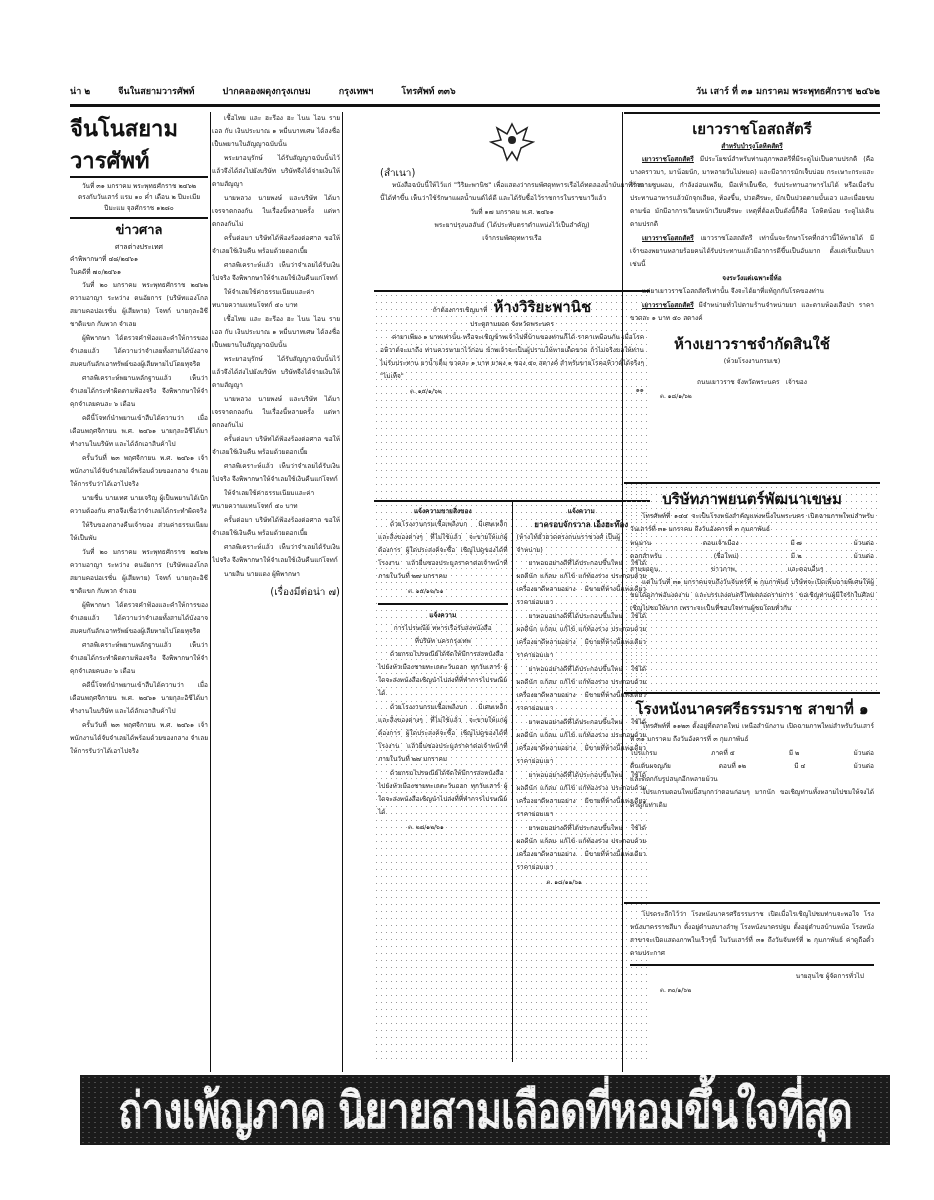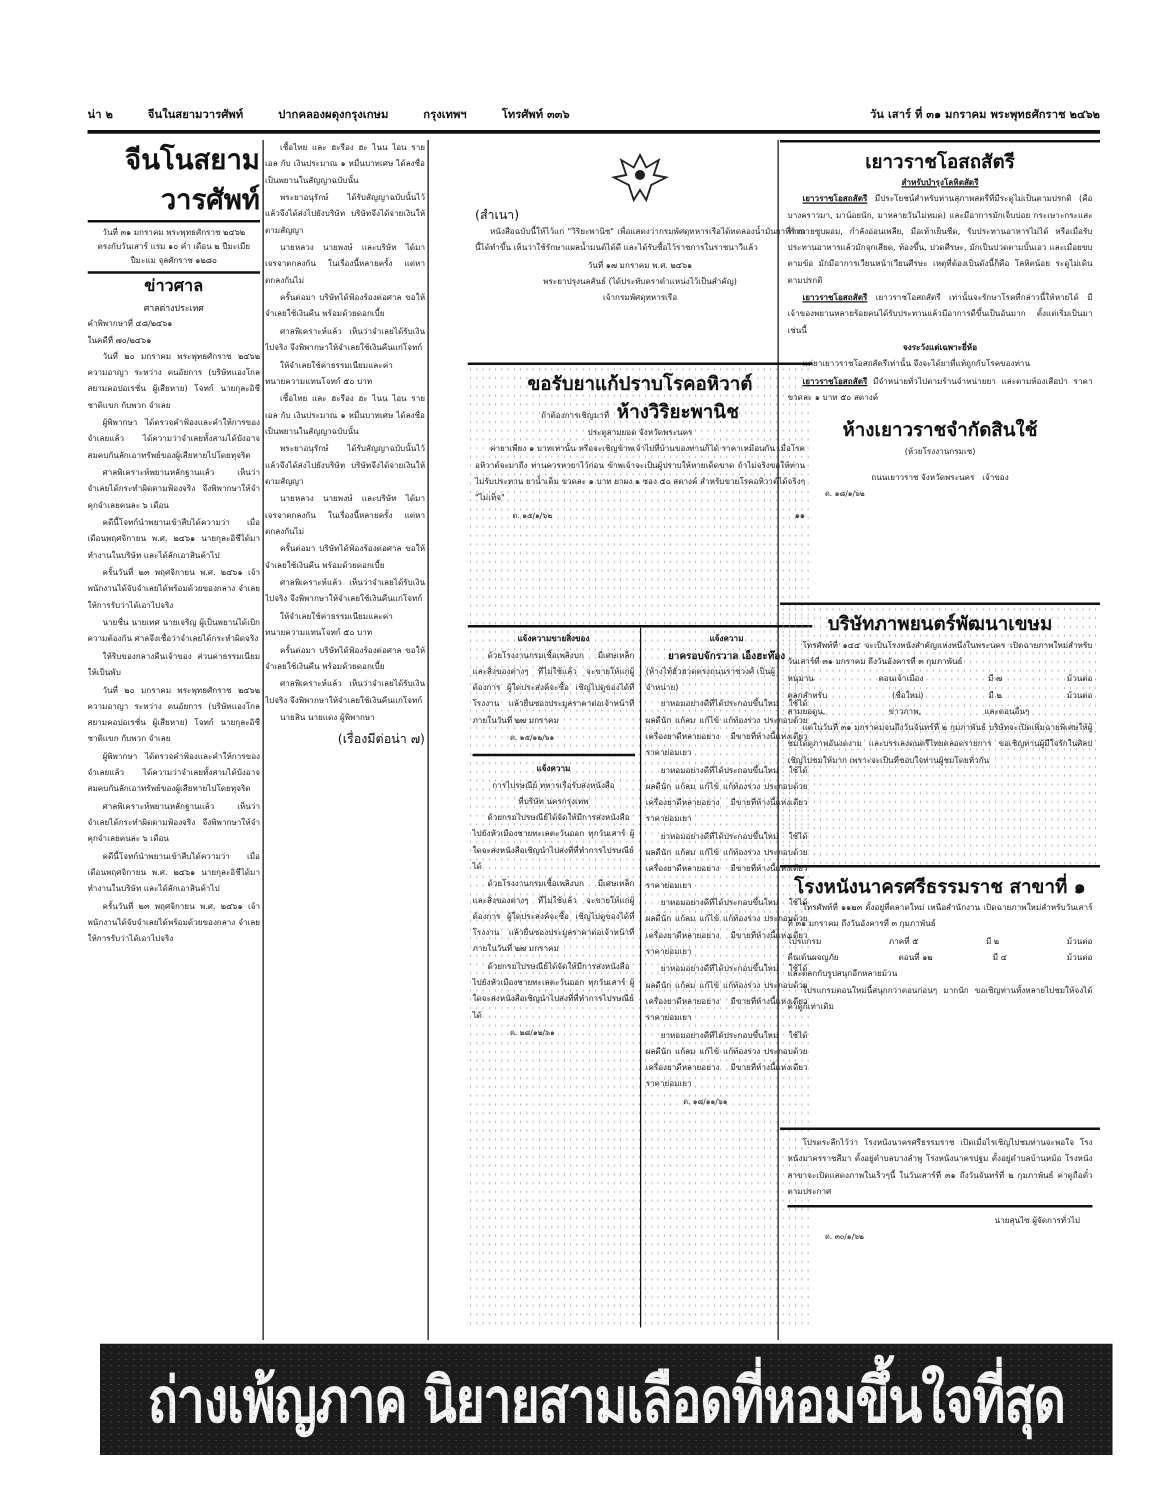--- a/index.html
+++ b/index.html
@@ -9,38 +9,38 @@
   .header span{margin-right:28px;white-space:nowrap;}
   .header .right{margin-left:auto;margin-right:0;}
   .hrule{position:absolute;left:0;top:24px;width:810px;height:3px;background:#111;}
   .col{position:absolute;top:32px;font-size:6.5px;line-height:13px;overflow:hidden;}
   .col p{margin:0 0 1px 0;text-indent:12px;text-align:justify;}
   .vline{position:absolute;top:32px;width:1px;background:#111;}
   .c1{left:0;width:138px;height:960px;}
   .c2{left:142px;width:128px;height:960px;}
   .c3{left:274px;width:276px;height:960px;margin-left:30px;}
   .c4{left:554px;width:256px;height:960px;}
-  .masthead{font-family:"DejaVu Serif",serif;font-size:22px;font-weight:bold;text-align:right;line-height:32px;border-bottom:2px solid #111;}
+  .masthead{font-family:"DejaVu Serif",serif;font-size:22px;font-weight:bold;text-align:left;line-height:32px;border-bottom:2px solid #111;}
   .dateline{text-align:center;font-size:6.5px;line-height:11px;border-bottom:2px solid #111;padding:3px 0;}
   .section-title{font-family:"DejaVu Serif",serif;font-size:13px;font-weight:bold;text-align:center;line-height:22px;}
   .section-sub{text-align:center;font-size:7px;line-height:12px;}
   .box{border-bottom:2px solid #111;padding:4px 6px;position:relative;}
   .emblem{width:50px;height:42px;margin:4px auto 4px;position:relative;}
   .emblem svg{width:100%;height:100%;}
   .ad-title{font-family:"DejaVu Serif",serif;font-weight:bold;text-align:center;font-size:15px;line-height:22px;}
   .center{text-align:center;}
   .under{text-decoration:underline;font-weight:bold;}
   .sig{text-align:right;padding-right:10px;}
   .ref{font-size:6px;padding-left:30px;}
   .subcols{display:flex;}
   .subcol{flex:1;padding:3px 4px;border-right:1px solid #111;}
   .subcol:last-child{border-right:none;}
   .row3{display:flex;justify-content:space-between;font-size:6.5px;}
   .speckle{background-image:radial-gradient(#999 0.5px,transparent 0.6px);background-size:5px 7px;}
-  .banner{position:absolute;left:80px;top:1075px;width:810px;height:89px;background:#1b1b1b;display:flex;align-items:center;justify-content:center;overflow:hidden;}
+  .banner{position:absolute;left:80px;top:1075px;width:810px;height:70px;background:#1b1b1b;display:flex;align-items:center;justify-content:center;overflow:hidden;}
   .banner span{color:#f4f4f4;font-family:"DejaVu Serif",serif;font-weight:bold;font-size:40px;letter-spacing:-1px;white-space:nowrap;transform:scaleY(1.25);}
   .banner::after{content:"";position:absolute;inset:0;background-image:radial-gradient(#777 0.6px,transparent 0.8px);background-size:6px 5px;opacity:.5;}
 </style>
 </head>
 <body>
 
 <div class="page">
 
   <div class="header">
     <span>น่า ๒</span>
@@ -106,21 +106,20 @@
             <circle cx="25" cy="20" r="4" fill="#222"></circle>
           </svg>
       </div>
       <div style="font-size:10px;">(สำเนา)</div>
       <p>หนังสือฉบับนี้ให้ไว้แก่ "วิริยะพานิช" เพื่อแสดงว่ากรมพัศดุทหารเรือได้ทดลองน้ำมันยาที่ร้านนี้ได้ทำขึ้น เห็นว่าใช้รักษาแผลน้ำมนต์ได้ดี และได้รับซื้อไว้ราชการในราชนาวีแล้ว</p>
       <div class="center">วันที่ ๑๗ มกราคม พ.ศ. ๒๔๖๑</div>
       <div class="center">พระยาปรุงนลสันธ์ (ได้ประทับตราตำแหน่งไว้เป็นสำคัญ)</div>
       <div class="center">เจ้ากรมพัศดุทหารเรือ</div>
     </div>
     <div class="box speckle" style="height:200px;">
-      <div class="ad-title">ขอรับยาแก้ปราบโรคอหิวาต์</div>
       <div class="center"><span>ถ้าต้องการเชิญมาที่</span>&nbsp;&nbsp;&nbsp;<span class="ad-title" style="display:inline;">ห้างวิริยะพานิช</span></div>
       <div class="center">ประตูสามยอด จังหวัดพระนคร</div>
       <p>ค่ายาเพียง ๑ บาทเท่านั้น หรือจะเชิญข้าพเจ้าไปที่บ้านของท่านก็ได้ ราคาเหมือนกัน เมื่อโรคอหิวาต์จะมาถึง ท่านควรหายาไว้ก่อน ข้าพเจ้าจะเป็นผู้ปราบให้หายเด็ดขาด ถ้าไม่จริงขอให้ท่านไม่รับประทาน ยาน้ำเต็ม ขวดละ ๑ บาท ยาผง ๑ ซอง ๕๐ สตางค์ สำหรับขายโรคอหิวาต์ได้จริงๆ "ไม่เท็จ"</p>
       <div class="row3">
           <span class="ref">ด. ๑๕/๑/๖๒</span>
           <span>๑๑</span>
         </div>
     </div>
     <div class="subcols speckle" style="height:560px;">
       <div class="subcol">

